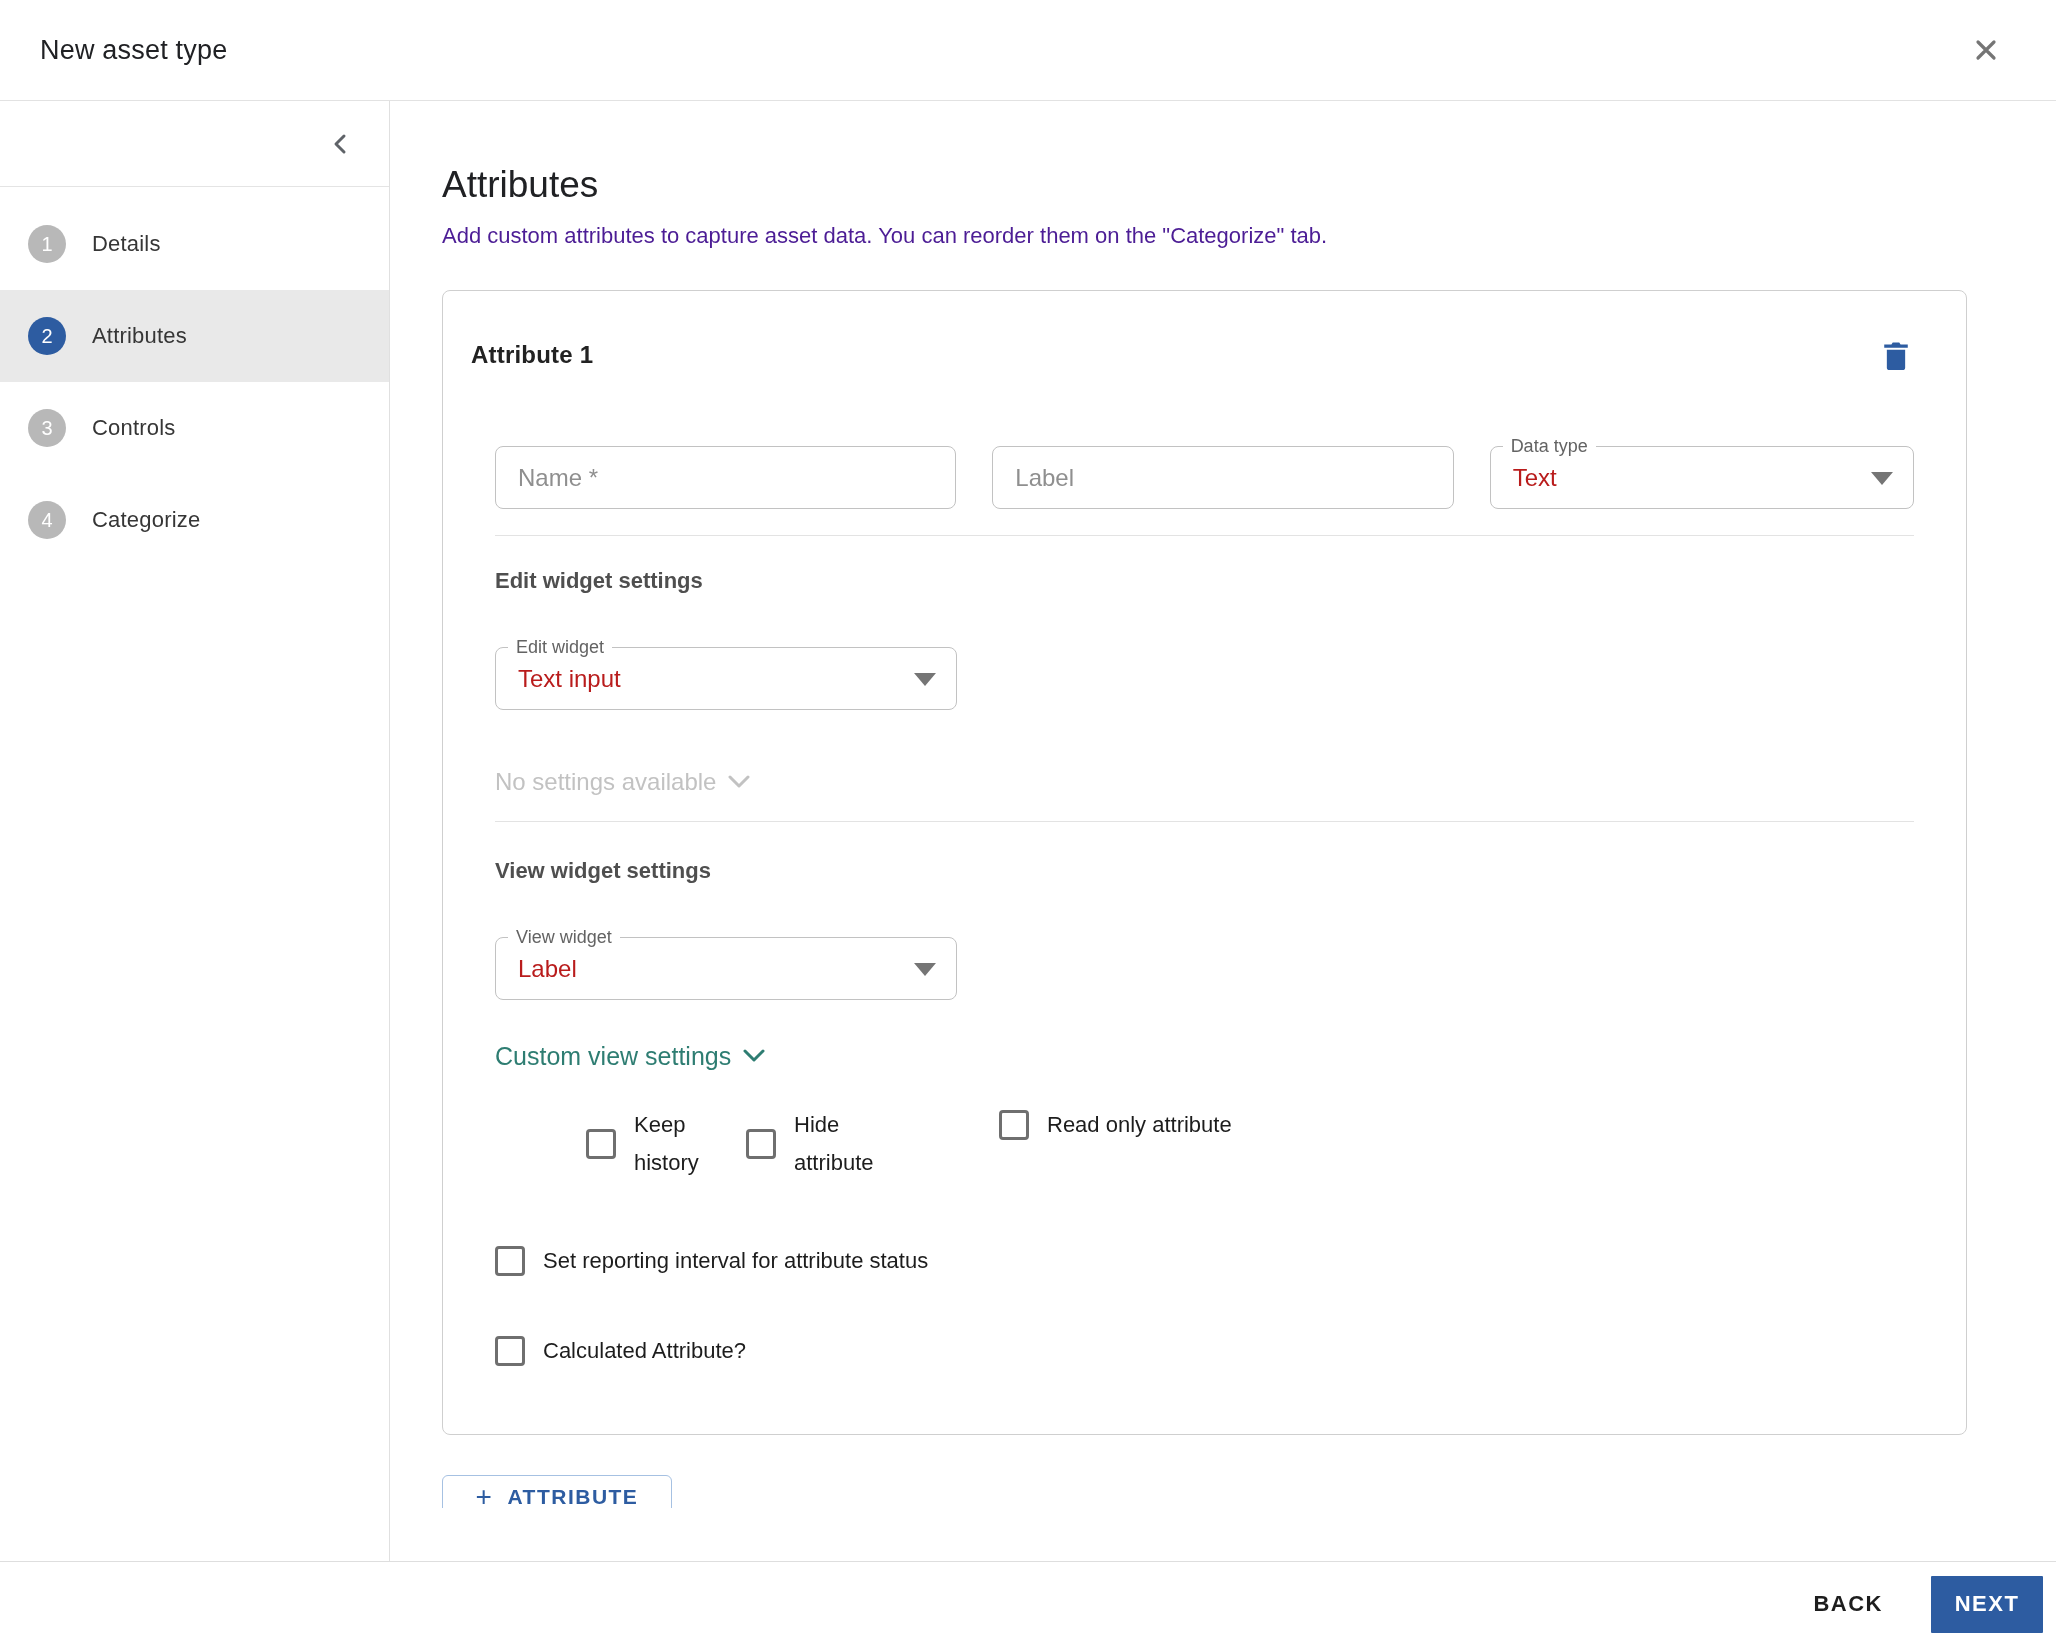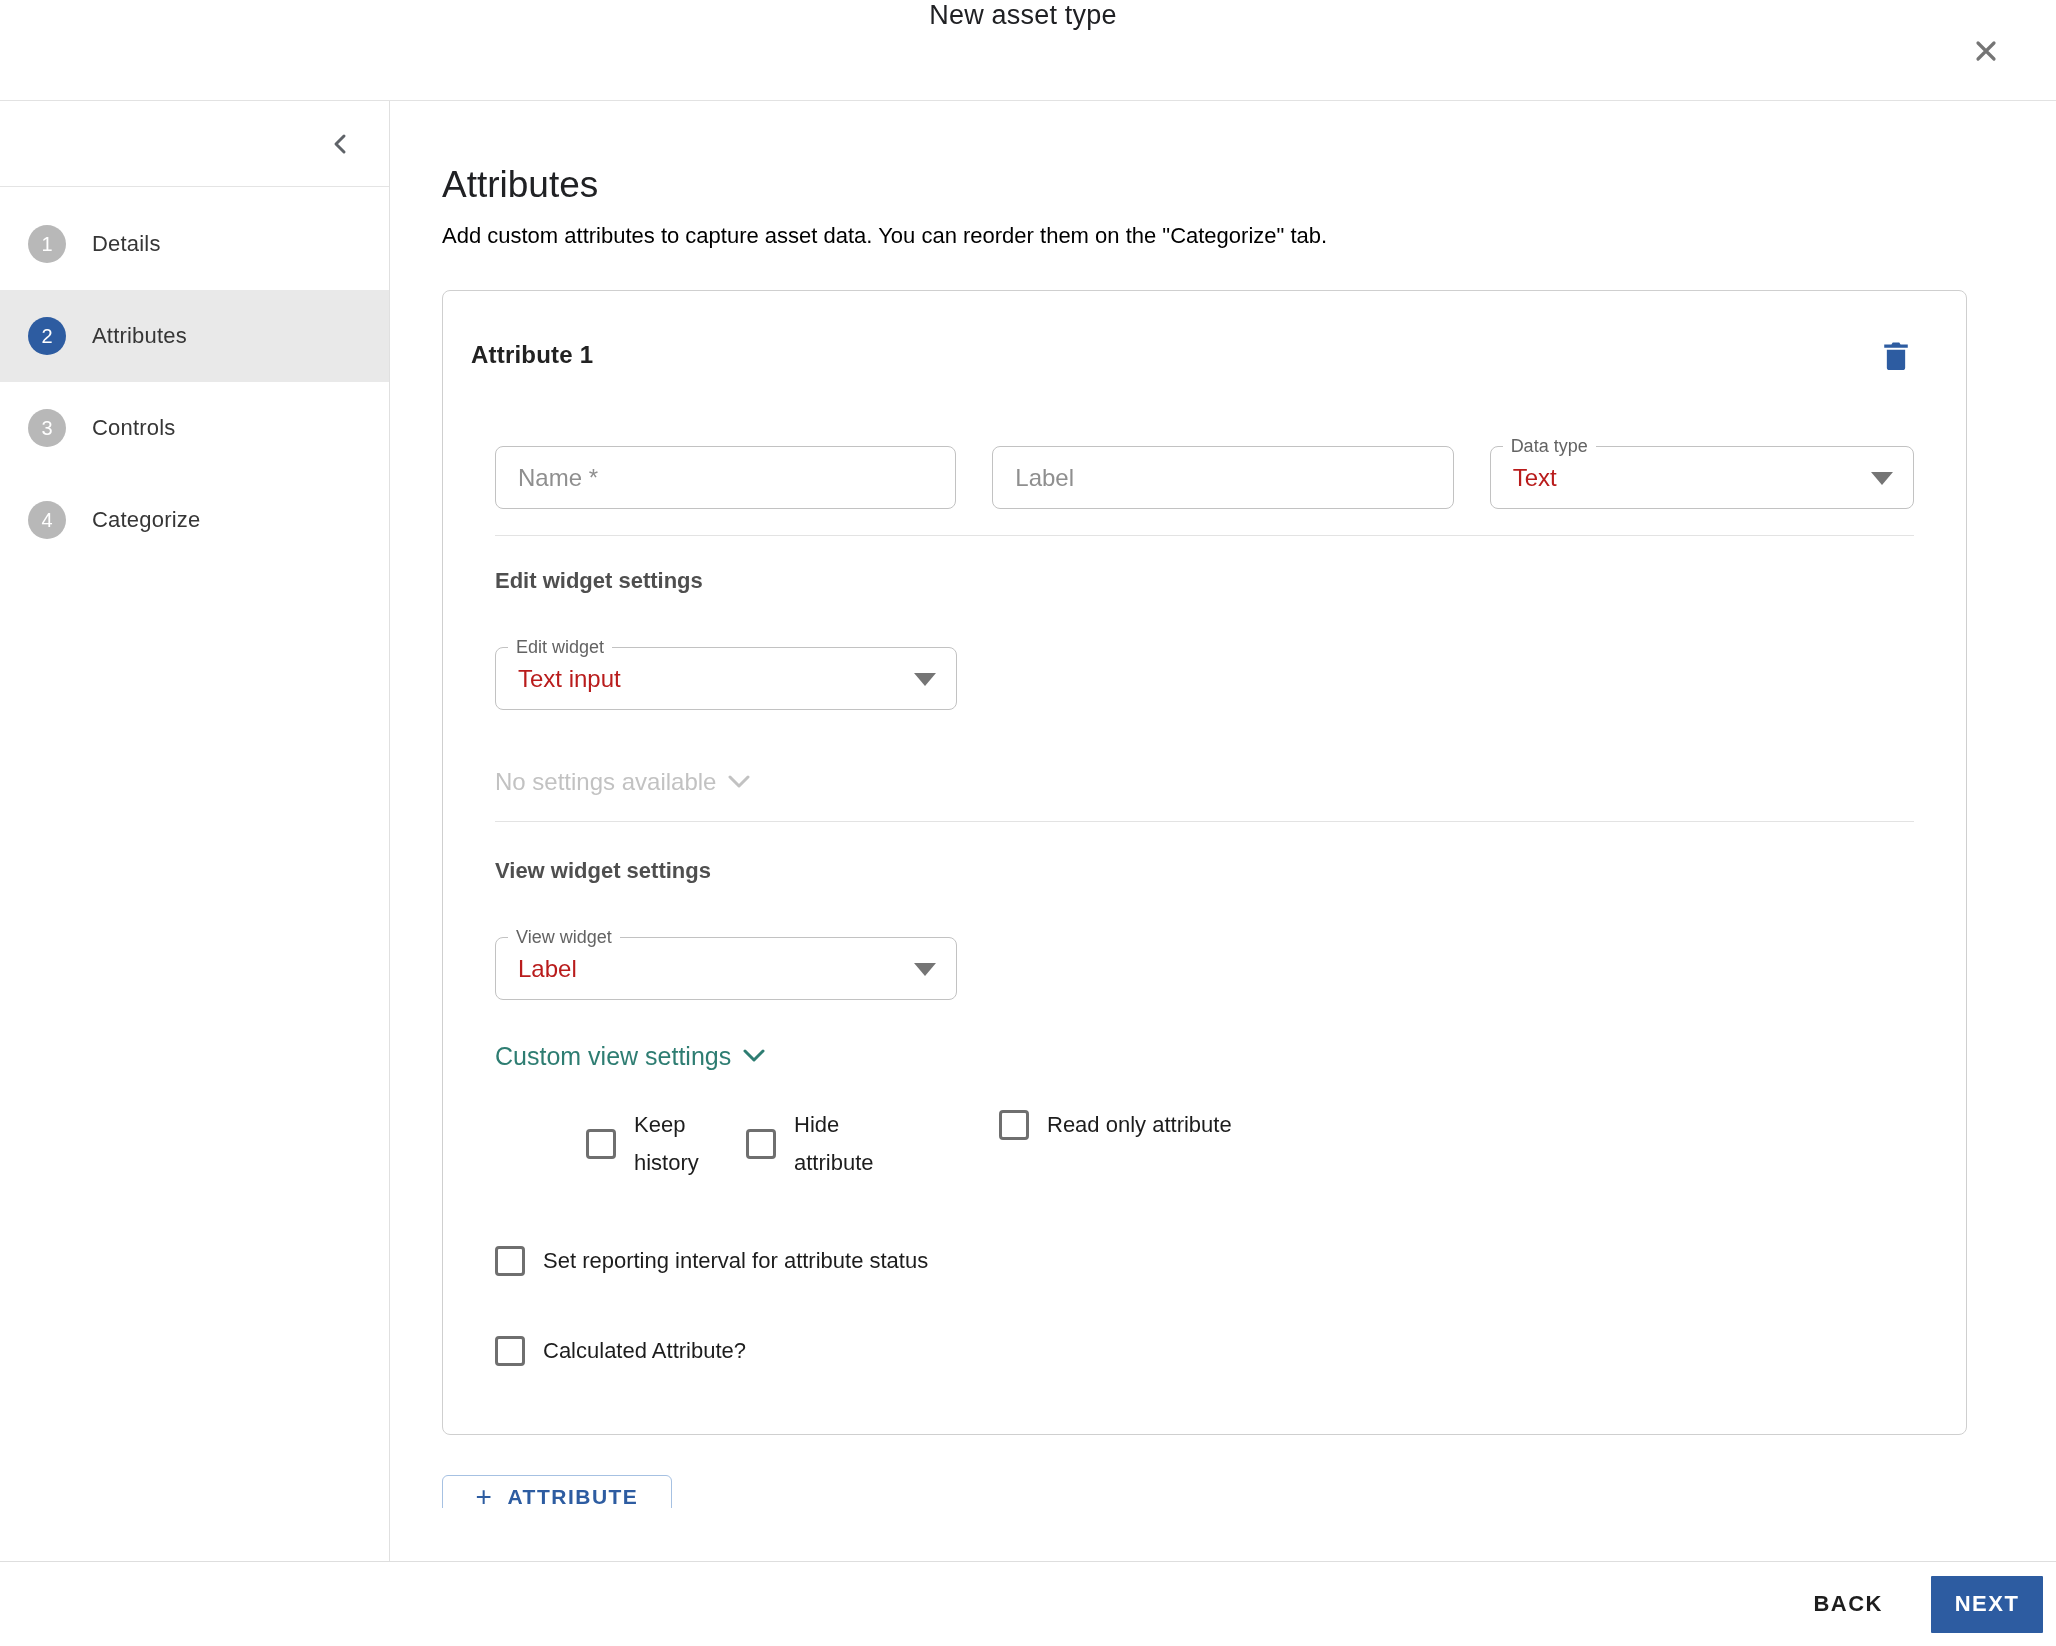--- a/index.html
+++ b/index.html
@@ -12,21 +12,20 @@
     color: #212121;
     overflow: hidden;
   }
 
   
   .dlg-header {
     height: 101px;
     display: flex; align-items: center;
     padding: 0 50px 0 40px;
     border-bottom: 1px solid #e2e2e2;
-    flex-direction: column;
   }
   .dlg-title { font-size: 27px; font-weight: 400; color: #202124; letter-spacing: .2px; }
   .dlg-close {
     margin-left: auto;
     width: 40px; height: 40px;
     display:flex; align-items:center; justify-content:center;
     cursor: pointer; background:none; border:none;
   }
 
   
@@ -53,21 +52,21 @@
     flex: 0 0 38px;
   }
   .step-row.active .step-circle { background: #2d5ca1; }
   .step-label { margin-left: 26px; font-size: 22px; color: #363636; letter-spacing: .2px; }
 
   
   .main { flex: 1 1 auto; position: relative; background: #fff; }
   .scrollclip { position: absolute; top: 0; left: 0; right: 0; height: 1407px; overflow: hidden; }
 
   .page-title { margin: 61px 0 0 52px; font-size: 37px; font-weight: 400; color: #202124; line-height: 46px; }
-  .page-subtitle { margin: 14px 88px 0 52px; font-size: 22px; color: #000000; line-height: 28px; }
+  .page-subtitle { margin: 14px 88px 0 52px; font-size: 22px; color: #4c1d95; line-height: 28px; }
 
   
   .attr-card {
     margin: 40px 88px 0 52px;
     width: 1525px;
     border: 1px solid #cfcfcf;
     border-radius: 8px;
     background: #fff;
     padding-bottom: 64px;
   }

